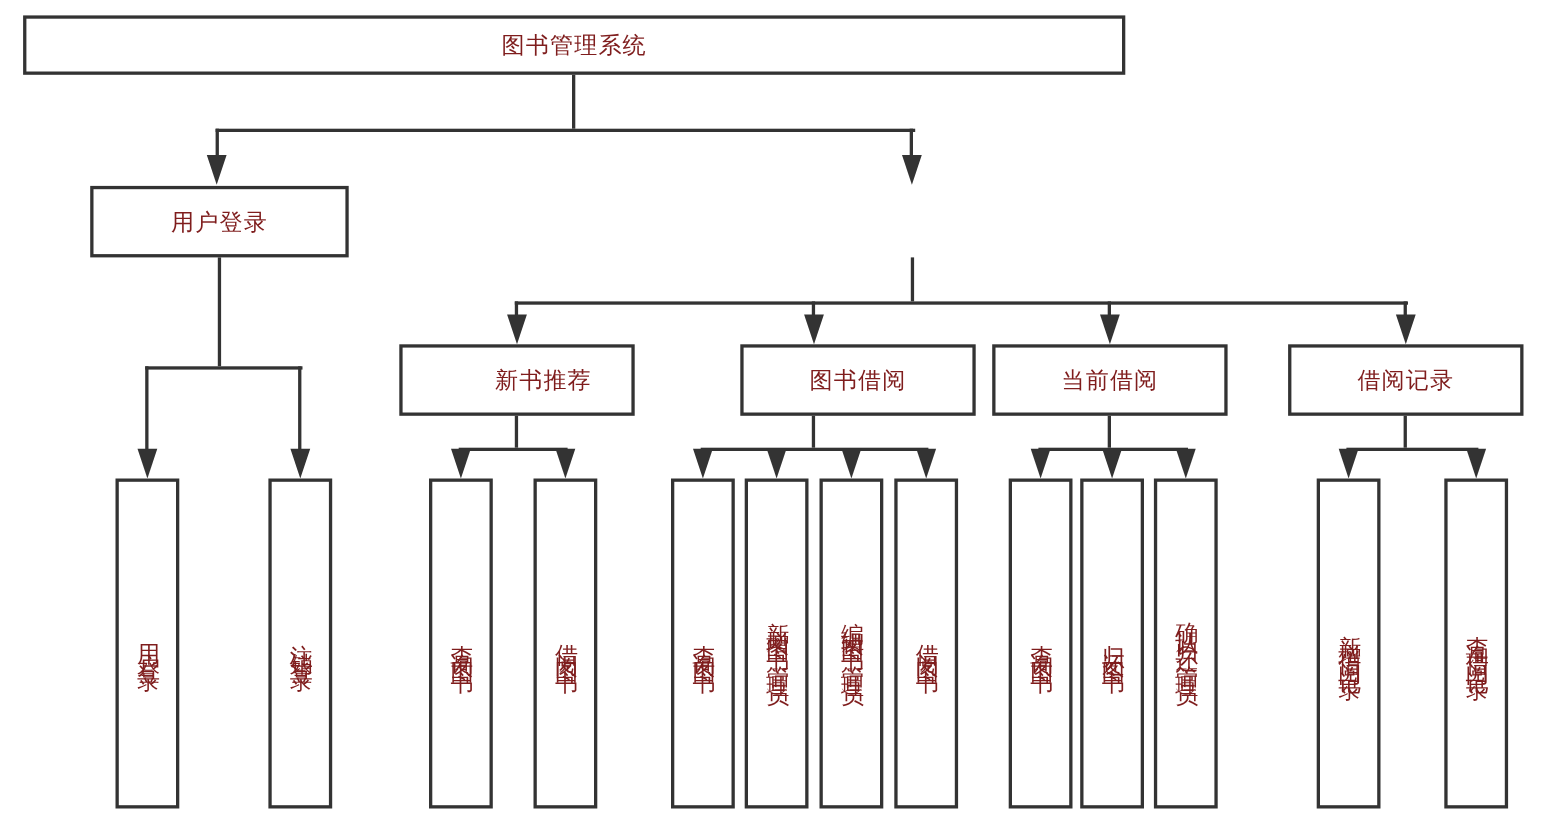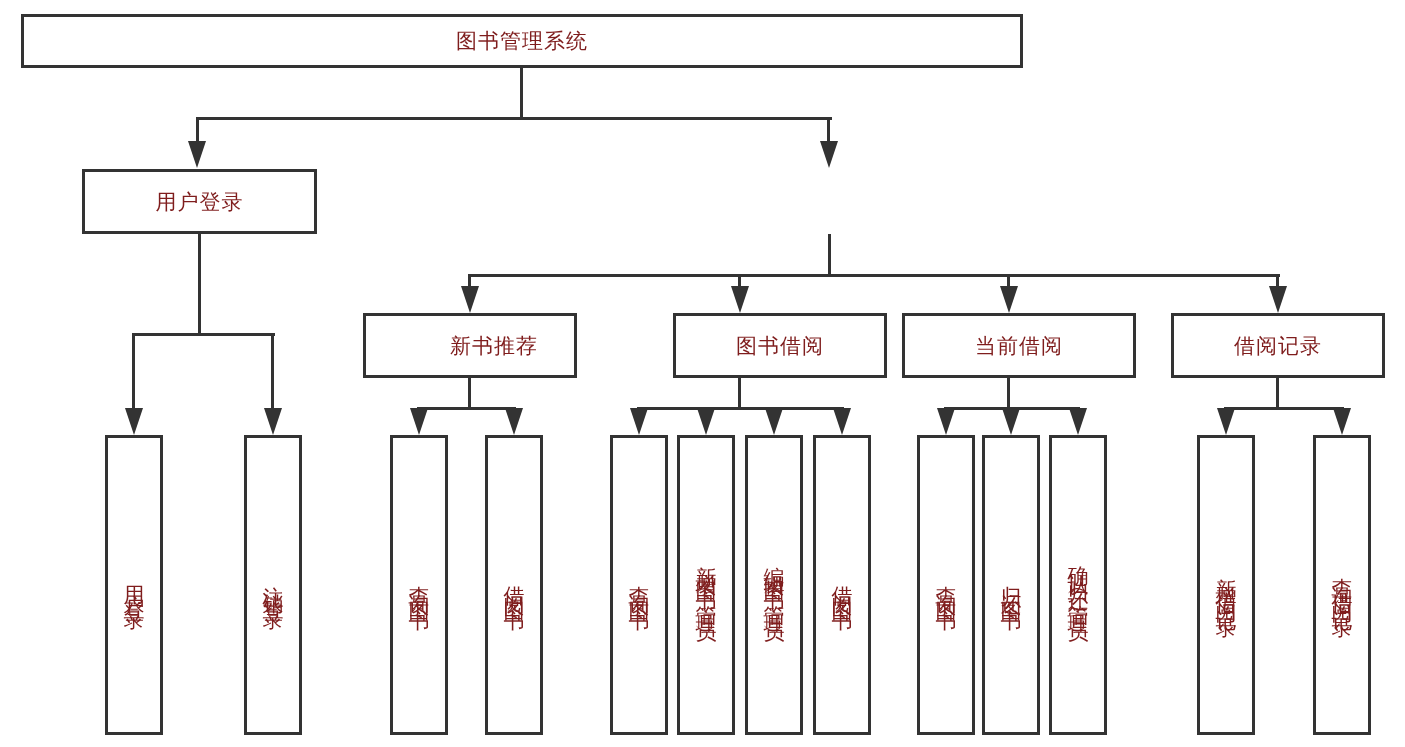--- a/index.html
+++ b/index.html
@@ -44,21 +44,21 @@
     color:#9b9b9b;
     letter-spacing:1px;
     white-space:nowrap;
   }
   
   #n-root{left:21px;top:14px;width:1002px;height:54px;}
   #n-user-login{left:82px;top:169px;width:235px;height:65px;}
   #n-book-mgmt{left:712px;top:169px;width:235px;height:65px;}
   #n-nbr{left:363px;top:313px;width:214px;height:65px;padding-left:48px;}
   #n-bb{left:633px;top:313px;width:214px;height:65px;margin-left:40px;}
-  #n-cb{left:902px;top:313px;width:234px;height:65px;}
+  #n-cb{left:902px;top:313px;width:214px;height:65px;}
   #n-br{left:1171px;top:313px;width:214px;height:65px;}
   
   #n-login{left:105px;}
   #n-logout{left:244px;}
   #n-nbr-query{left:390px;}
   #n-nbr-borrow{left:485px;}
   #n-bb-query{left:610px;}
   #n-bb-add{left:677px;}
   #n-bb-edit{left:745px;}
   #n-bb-borrow{left:813px;}

